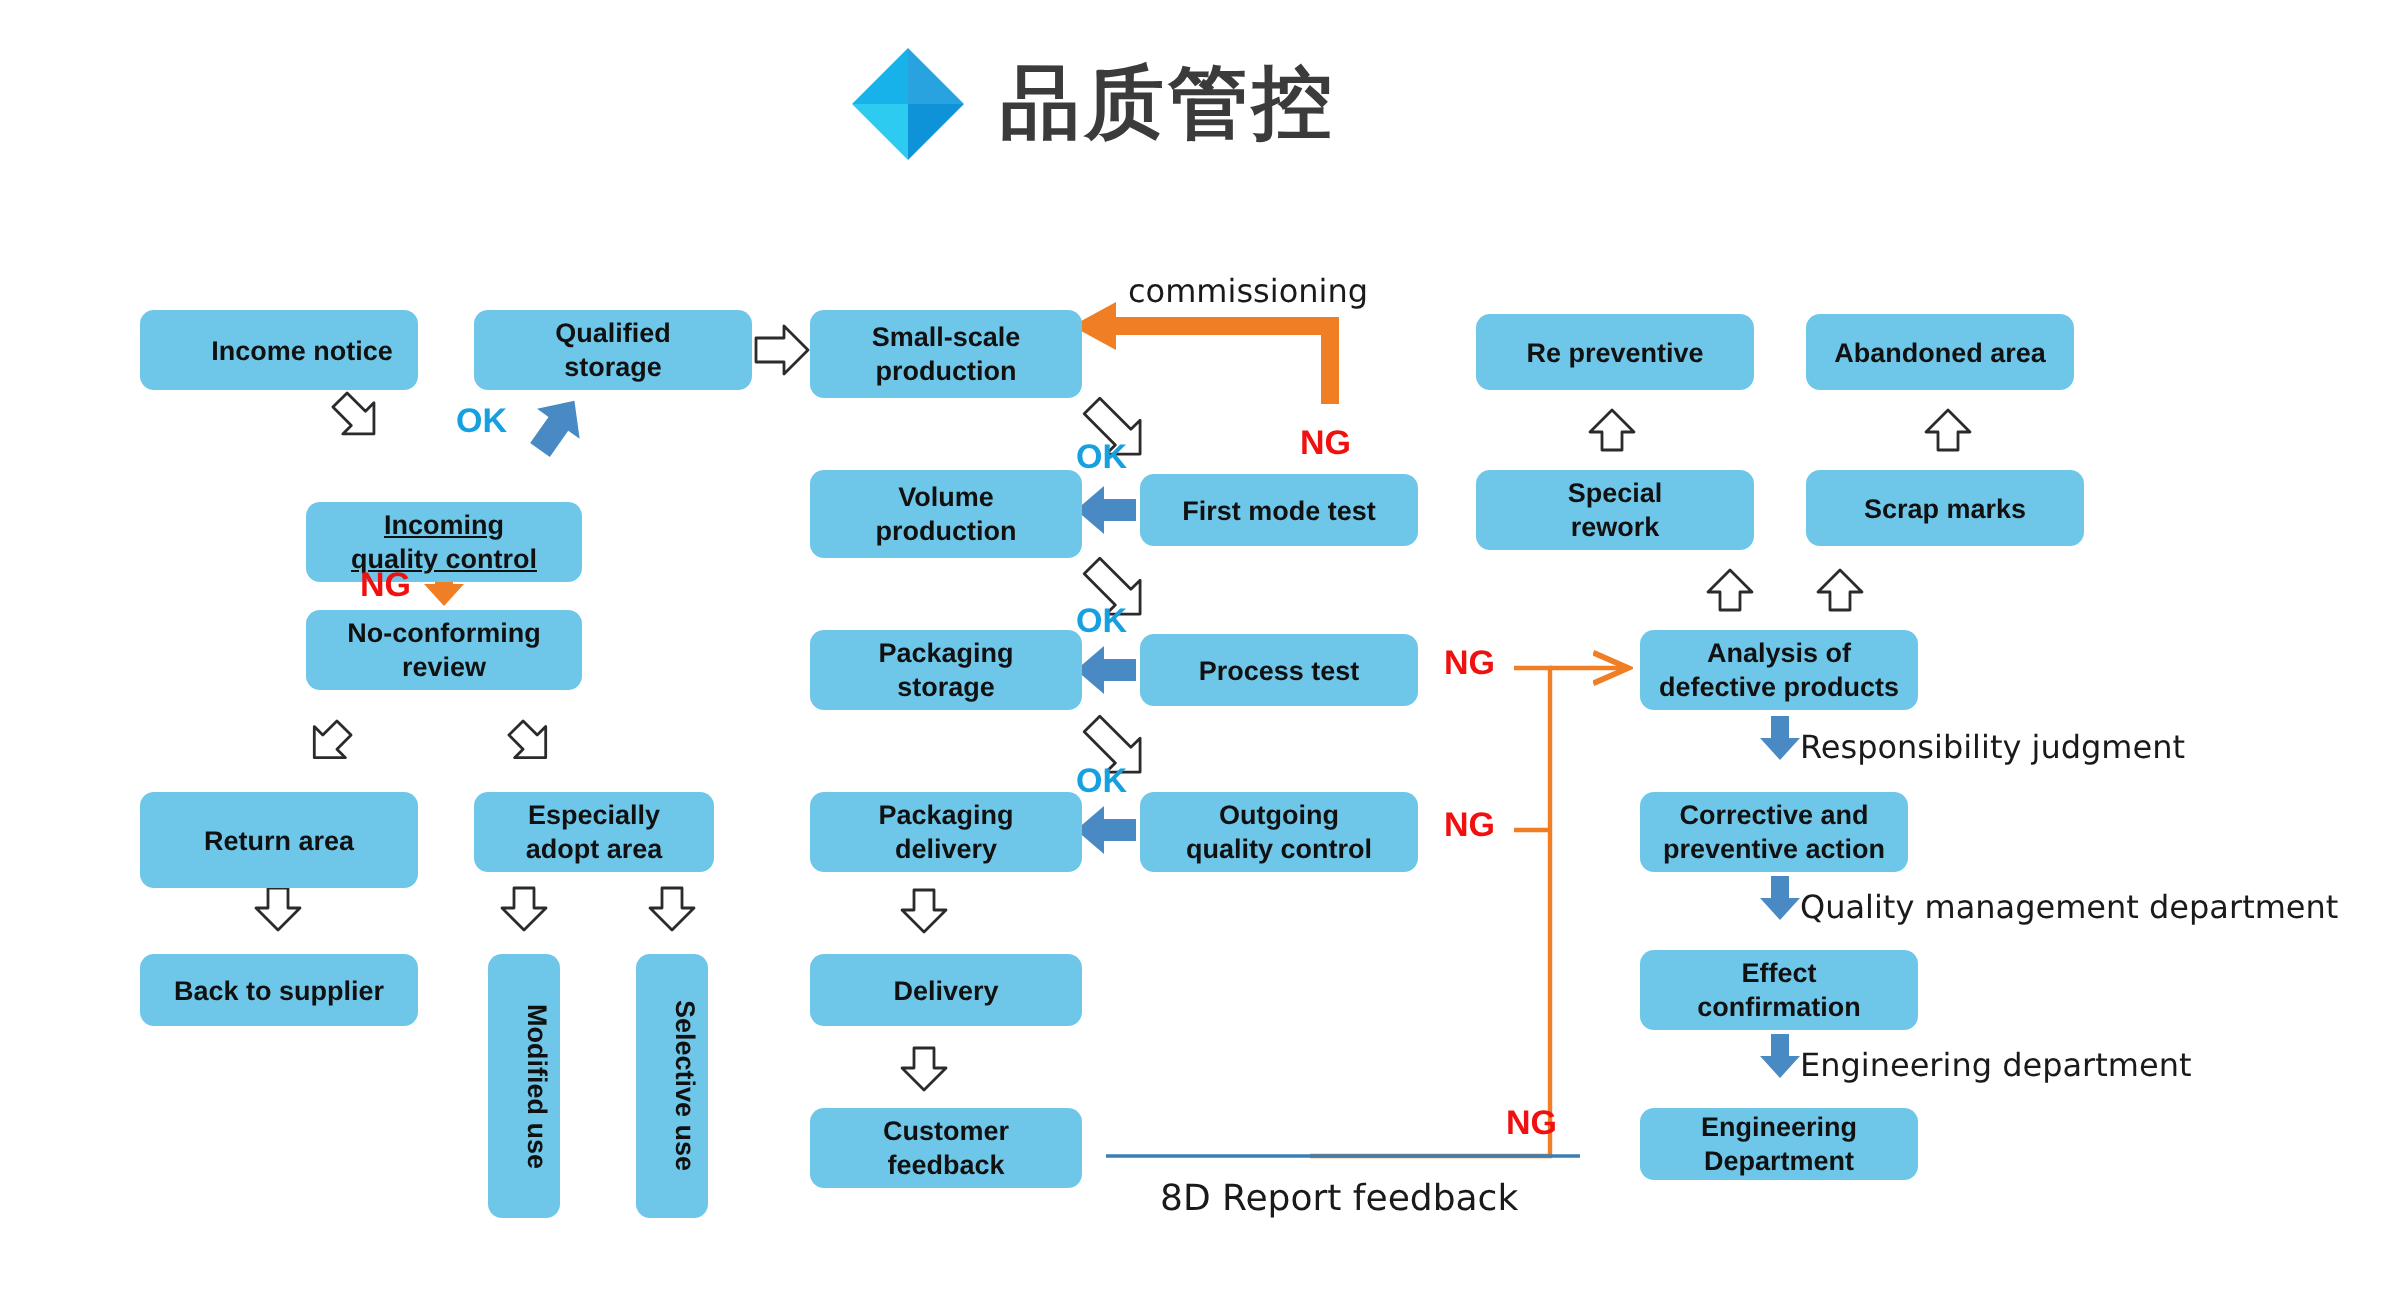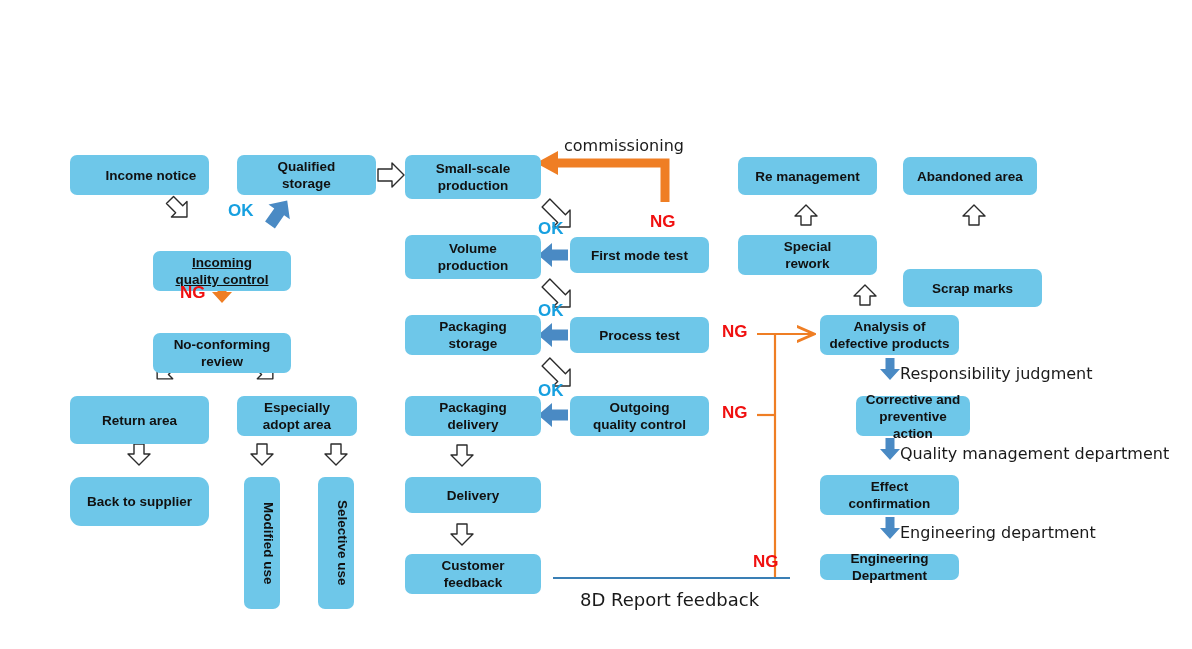--- a/index.html
+++ b/index.html
@@ -98,20 +98,29 @@
     left: 0; top: 0;
     width: 1192px; height: 649px;
     pointer-events: none;
   }
 </style>
 </head>
 <body>
 
 <div id="canvas">
 
+  <div id="header">
+    <svg id="logo" viewBox="0 0 60 60">
+      <polygon points="30,2 58,30 30,30" fill="#29a3e0"></polygon>
+      <polygon points="30,2 2,30 30,30" fill="#17b2e9"></polygon>
+      <polygon points="2,30 30,58 30,30" fill="#2dcbf0"></polygon>
+      <polygon points="58,30 30,58 30,30" fill="#0f93d8"></polygon>
+    </svg>
+    <div id="title">品质管控</div>
+  </div>
 
   <svg id="arrows" viewBox="0 0 1192 649">
     <defs>
       <marker id="orangeHead" markerWidth="9" markerHeight="9" refX="7" refY="4.5" orient="auto" markerUnits="strokeWidth">
         <path d="M0,1 L8,4.5 L0,8" fill="none" stroke="#ef7e24" stroke-width="1.3"></path>
       </marker>
     </defs>
 
     <g transform="translate(170,200) rotate(45)">
       <path d="M0,-5 L13,-5 L13,-11 L24,0 L13,11 L13,5 L0,5 Z" fill="#ffffff" stroke="#2b2b2b" stroke-width="1.4" stroke-linejoin="round"></path>
@@ -222,53 +231,53 @@
 
     <line x1="553" y1="578" x2="790" y2="578" stroke="#3a7fb5" stroke-width="1.8"></line>
   </svg>
 
   <div id="box-layer">
       <div class="box" style="left: 70px; top: 155px; width: 139px; height: 40px; padding-left: 28px;">Income notice</div>
       <div class="box" style="left: 237px; top: 155px; width: 139px; height: 40px;">Qualified
 storage</div>
       <div class="box" style="left: 405px; top: 155px; width: 136px; height: 44px;">Small-scale
 production</div>
-      <div class="box" style="left: 738px; top: 157px; width: 139px; height: 38px;">Re management</div>
+      <div class="box" style="left: 738px; top: 157px; width: 139px; height: 38px;">Re preventive</div>
       <div class="box" style="left: 903px; top: 157px; width: 134px; height: 38px;">Abandoned  area</div>
       <div class="box" style="left: 153px; top: 251px; width: 138px; height: 40px; text-decoration: underline;">Incoming
 quality control</div>
       <div class="box" style="left: 405px; top: 235px; width: 136px; height: 44px;">Volume
 production</div>
       <div class="box" style="left: 570px; top: 237px; width: 139px; height: 36px;">First mode test</div>
       <div class="box" style="left: 738px; top: 235px; width: 139px; height: 40px;">Special
 rework</div>
-      <div class="box" style="left: 903px; top: 235px; width: 139px; height: 38px; margin-top: 34px;">Scrap marks</div>
-      <div class="box" style="left: 153px; top: 333px; width: 138px; height: 40px;">No-conforming
+      <div class="box" style="left: 903px; top: 235px; width: 139px; height: 38px;">Scrap marks</div>
+      <div class="box" style="left: 153px; top: 305px; width: 138px; height: 40px;">No-conforming
 review</div>
       <div class="box" style="left: 405px; top: 315px; width: 136px; height: 40px;">Packaging
 storage</div>
       <div class="box" style="left: 570px; top: 317px; width: 139px; height: 36px;">Process test</div>
       <div class="box" style="left: 820px; top: 315px; width: 139px; height: 40px;">Analysis  of
 defective  products</div>
       <div class="box" style="left: 70px; top: 396px; width: 139px; height: 48px;">Return area</div>
       <div class="box" style="left: 237px; top: 396px; width: 120px; height: 40px;">Especially
 adopt area</div>
       <div class="box" style="left: 405px; top: 396px; width: 136px; height: 40px;">Packaging
 delivery</div>
       <div class="box" style="left: 570px; top: 396px; width: 139px; height: 40px;">Outgoing
 quality control</div>
-      <div class="box" style="left: 856px; top: 396px; width: 114px; height: 40px;">Corrective  and
+      <div class="box" style="left: 820px; top: 396px; width: 134px; height: 40px;">Corrective  and
 preventive  action</div>
-      <div class="box" style="left: 70px; top: 477px; width: 139px; height: 49px; border-radius: 11px;">Back to supplier</div>
+      <div class="box" style="left: 70px; top: 477px; width: 139px; height: 36px;">Back to supplier</div>
       <div class="box" style="left: 405px; top: 477px; width: 136px; height: 36px;">Delivery</div>
       <div class="box" style="left: 820px; top: 475px; width: 139px; height: 40px;">Effect
 confirmation</div>
       <div class="box" style="left: 405px; top: 554px; width: 136px; height: 40px;">Customer
 feedback</div>
-      <div class="box" style="left: 820px; top: 554px; width: 139px; height: 26px;">Engineering
+      <div class="box" style="left: 820px; top: 554px; width: 139px; height: 36px;">Engineering
 Department</div>
       <div class="box vert" style="left: 244px; top: 477px; width: 36px; height: 132px; writing-mode: vertical-rl; text-orientation: mixed;">Modified use</div>
       <div class="box vert" style="left: 318px; top: 477px; width: 36px; height: 132px; writing-mode: vertical-rl; text-orientation: mixed;">Selective use</div>
     </div>
 
   <div id="label-layer">
       <div class="lbl lbl-ok" style="left: 228px; top: 201px;">OK</div>
       <div class="lbl lbl-ng" style="left: 180px; top: 283px;">NG</div>
       <div class="lbl lbl-ok" style="left: 538px; top: 219px;">OK</div>
       <div class="lbl lbl-ok" style="left: 538px; top: 301px;">OK</div>

